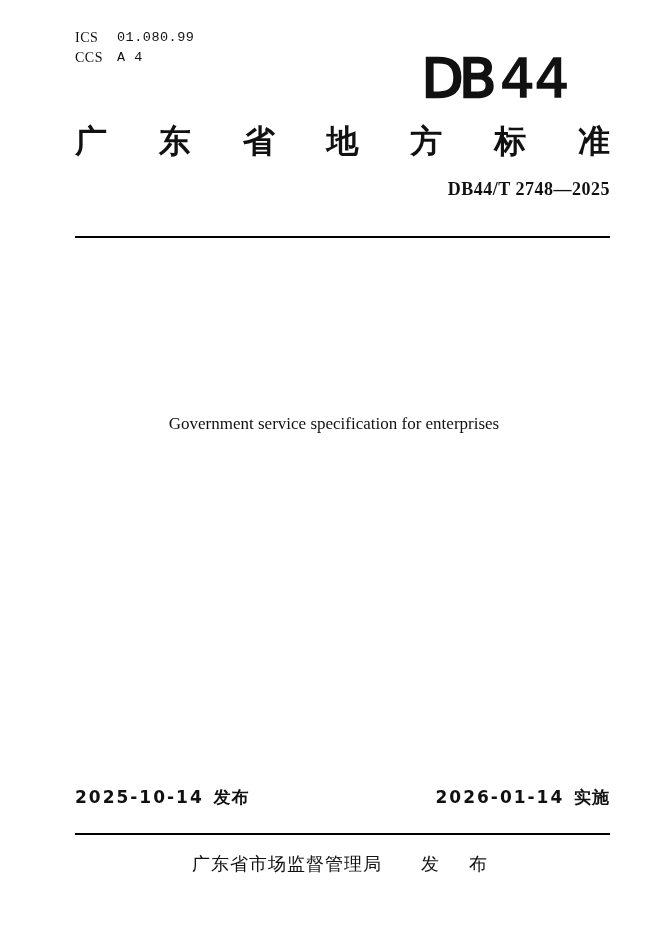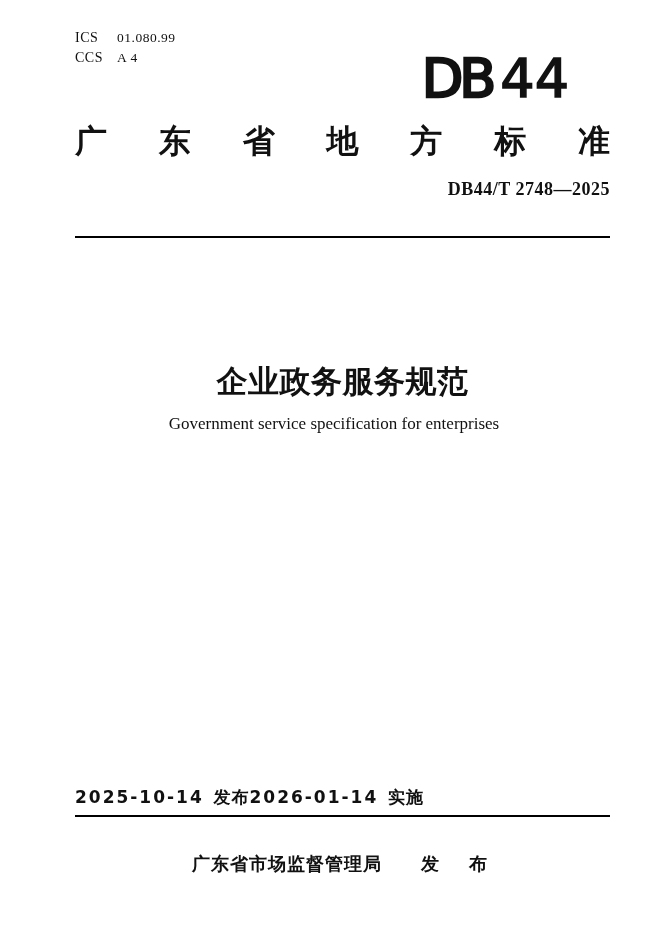--- a/index.html
+++ b/index.html
@@ -30,21 +30,21 @@
     position: absolute;
     top: 28px;
     left: 0;
     font-size: 14px;
     line-height: 20px;
     letter-spacing: 0.5px;
     font-family: "Liberation Serif", "DejaVu Serif", serif;
   }
   .ics-block .code-line { display: flex; }
   .ics-block .code-label { width: 42px; }
-  .ics-block .code-value { font-family: Liberation Serif, serif; font-size: 13.5px; }
+  .ics-block .code-value { font-family: Liberation Mono, monospace; font-size: 13.5px; }
 
   
   .db44-logo {
     position: absolute;
     top: 52px;
     right: 41px;
     font-family: "DejaVu Sans", sans-serif;
     font-weight: normal;
     font-size: 54px;
     line-height: 1;
@@ -115,39 +115,40 @@
     font-family: "Liberation Serif", "DejaVu Serif", serif;
   }
 
   
   .date-row {
     position: absolute;
     top: 786px;
     left: 0;
     right: 0;
     display: flex;
+    justify-content: space-between;
     align-items: baseline;
     font-size: 17px;
     font-weight: bold;
-    padding-bottom: 6px;
+    padding-bottom: 24px;
     border-bottom: 2px solid #000000;
   }
   .date-value { letter-spacing: 2px; font-family: "DejaVu Sans", sans-serif; }
   .date-label { margin-left: 5px; letter-spacing: 1px; }
   .date-cell { white-space: nowrap; }
 
   
   .publisher-line {
     position: absolute;
     top: 852px;
     left: 0;
     right: 0;
     text-align: center;
     font-size: 18px;
-    font-weight: bold;
+    font-weight: normal;
     white-space: nowrap;
   }
   .publisher-name { letter-spacing: 1px; }
   .release-label { margin-left: 34px; letter-spacing: 6px; }
 </style>
 </head>
 <body>
 
 <div class="page">
   <div class="content">
@@ -174,21 +175,20 @@
       <span>地</span>
       <span>方</span>
       <span>标</span>
       <span>准</span>
     </div>
 
     <div class="std-number">DB44/T 2748—2025</div>
 
     <div class="header-rule"></div>
 
-    <div class="doc-title">企业政务服务规范</div>
     <div class="doc-title-en">Government service specification for enterprises</div>
 
     <div class="date-row">
       <span class="date-cell">
         <span class="date-value">2025-10-14</span>
         <span class="date-label">发布</span>
       </span>
       <span class="date-cell">
         <span class="date-value">2026-01-14</span>
         <span class="date-label">实施</span>

